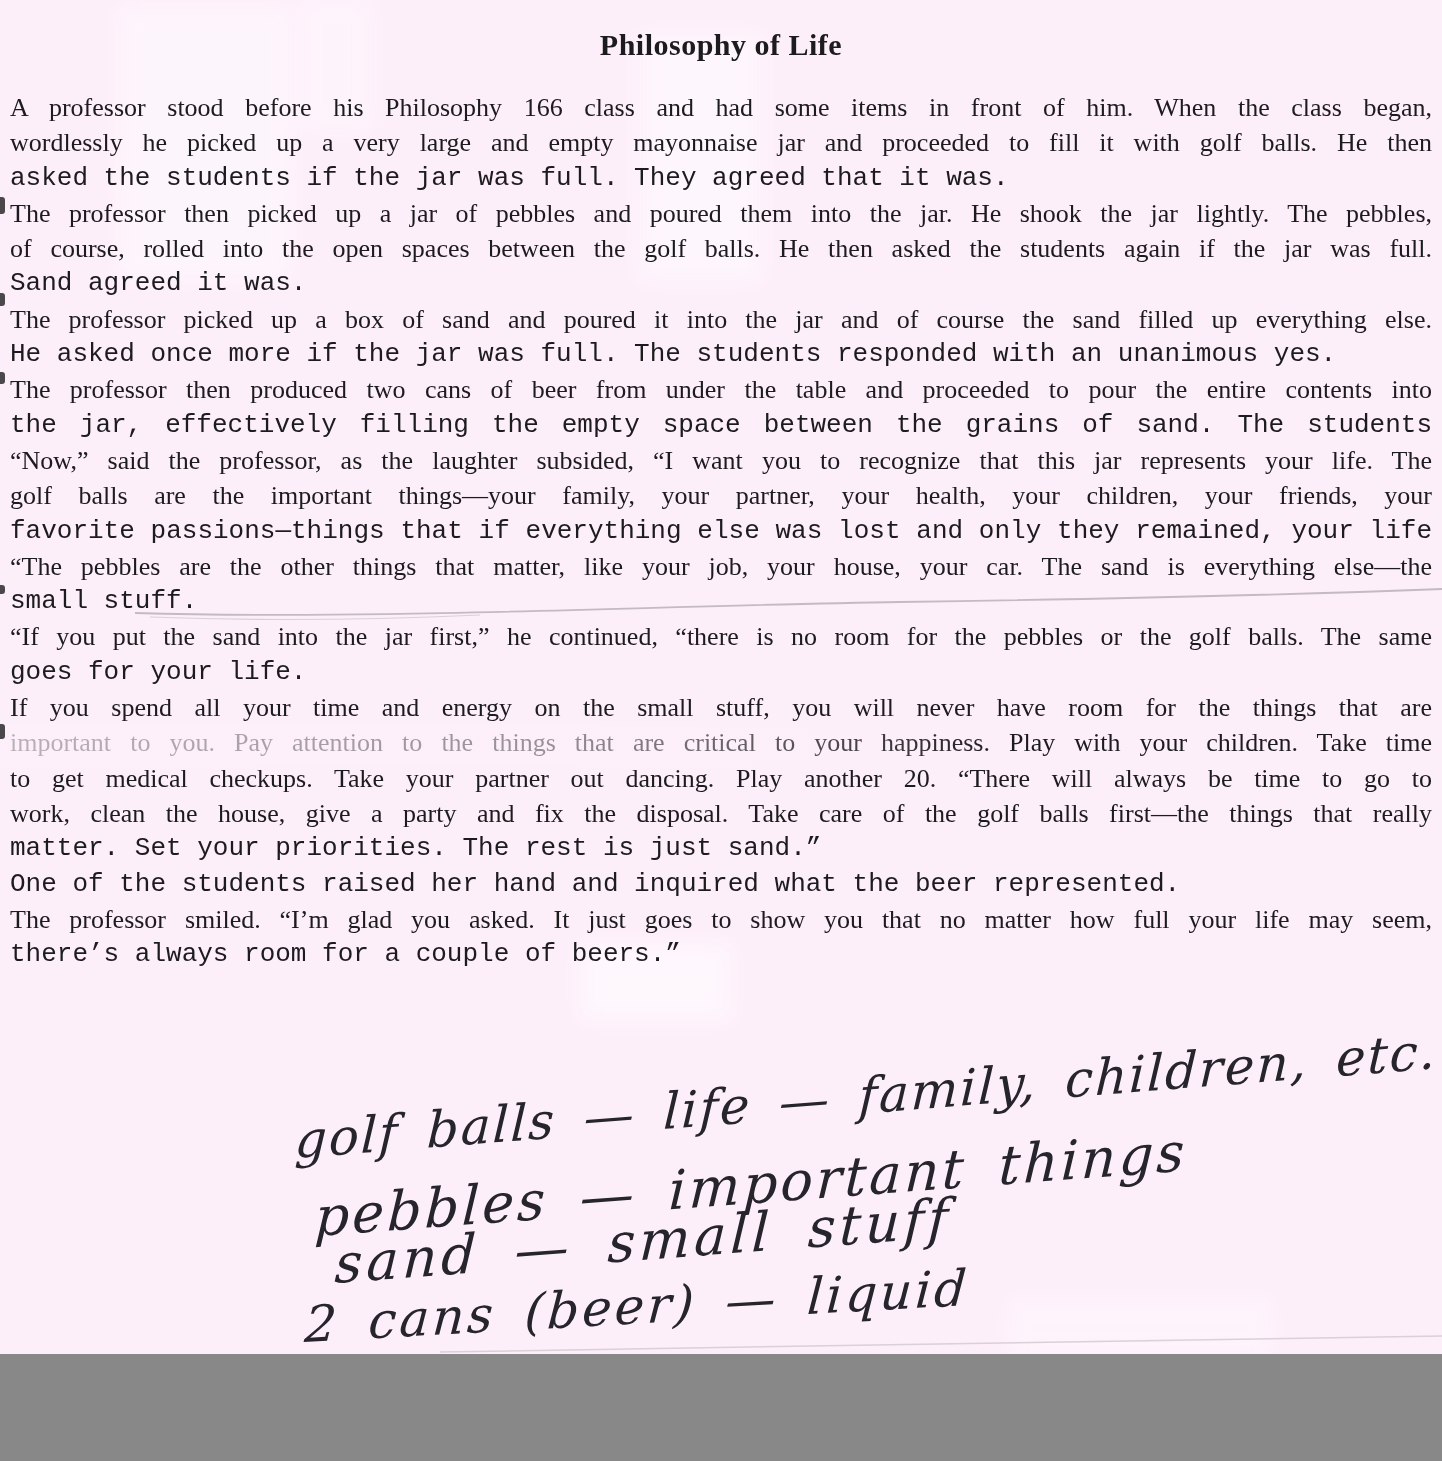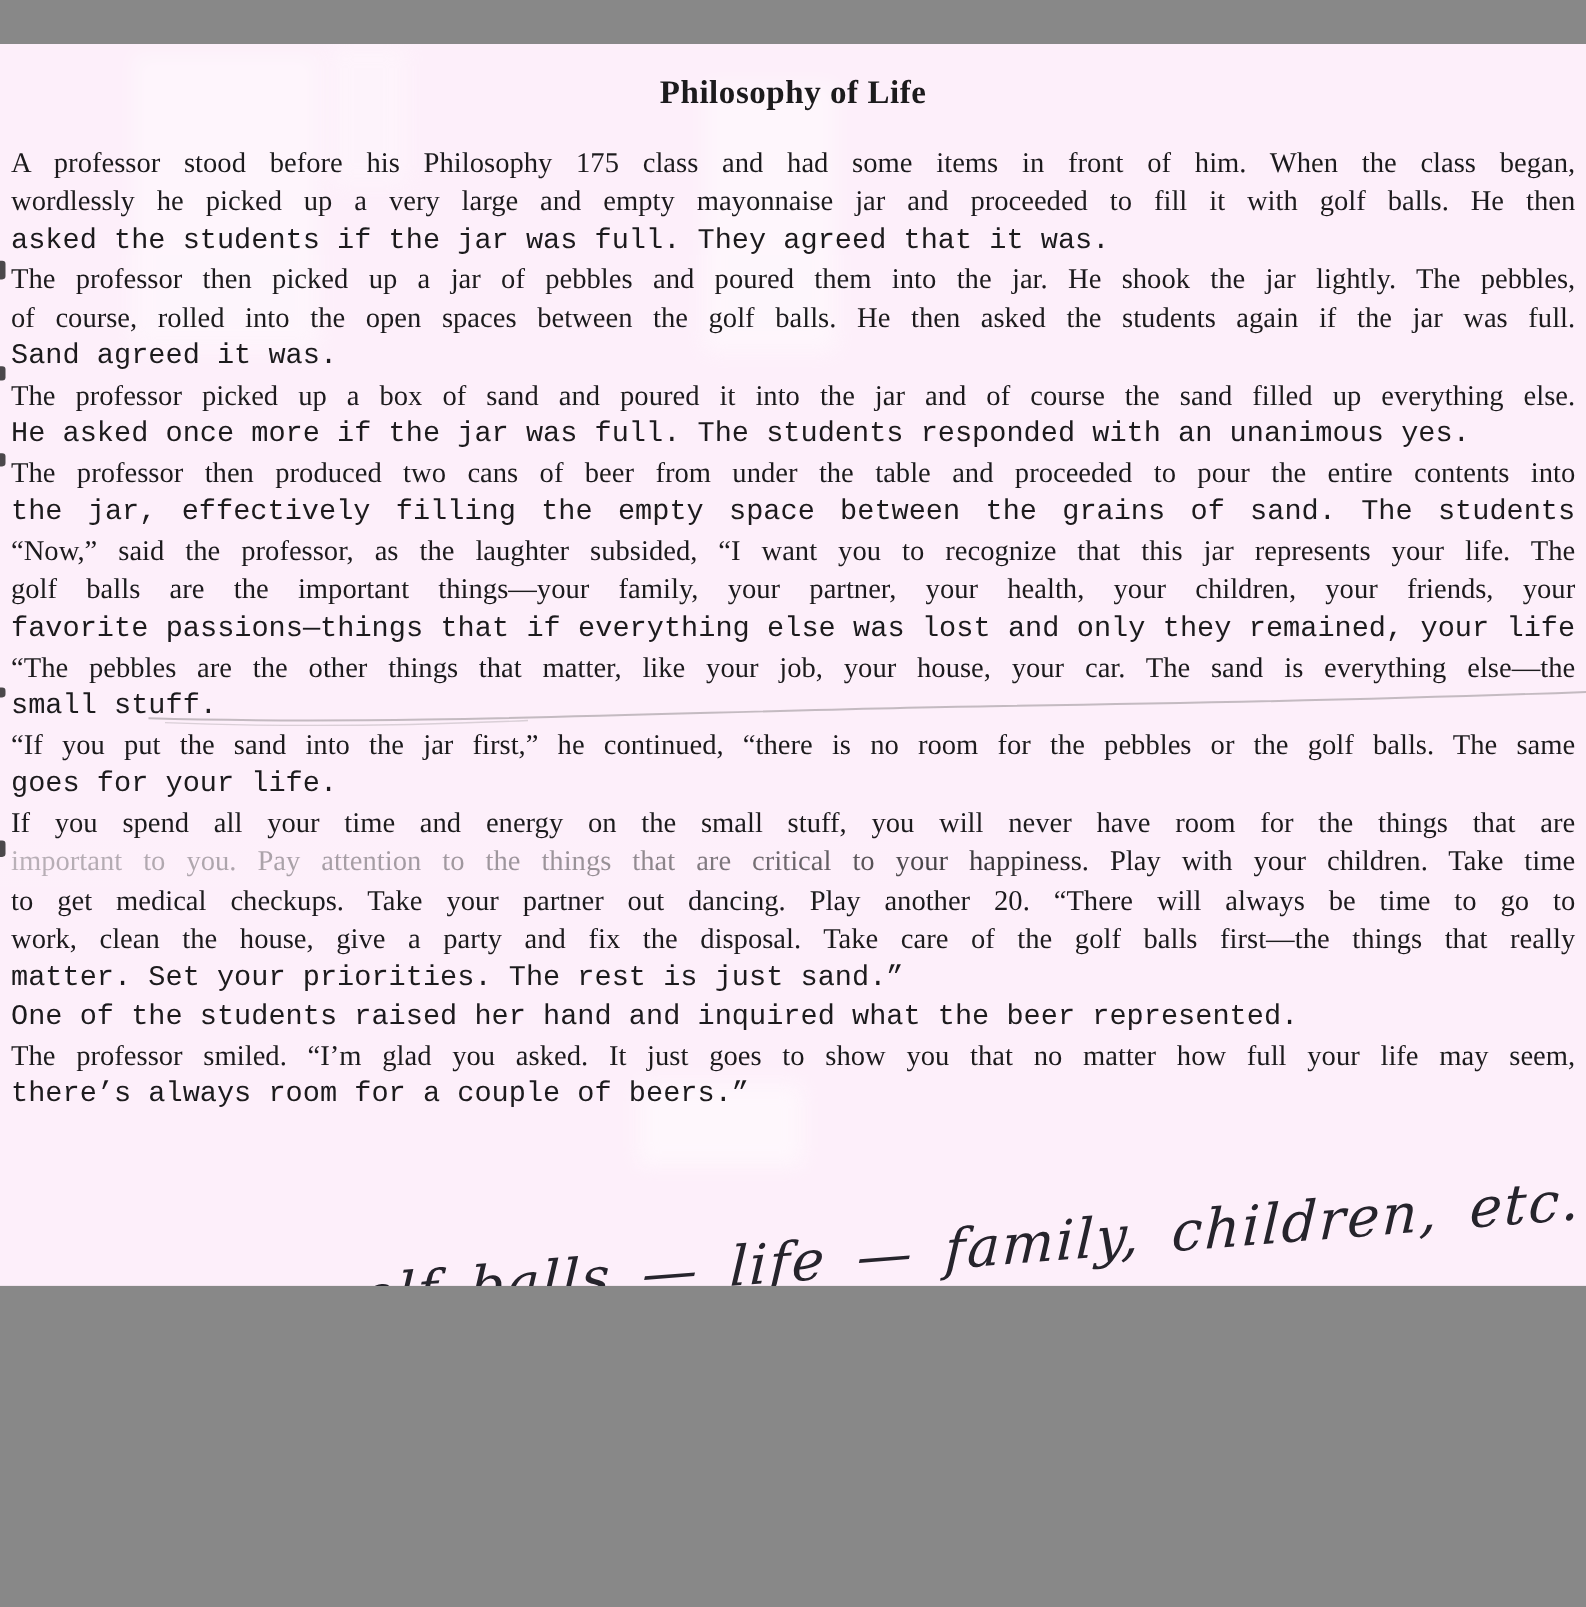--- a/index.html
+++ b/index.html
@@ -1,22 +1,21 @@
 <!DOCTYPE html>
 <html><head>
 <meta charset="utf-8">
 <style>
   html,body { margin:0; padding:0; background:#888; }
   .page {
     position:relative;
-    width:1442px; height:1129px;
+    width:1442px; height:1354px;
     background: var(--paper, #fdeffa);
     overflow:hidden;
     font-family:"Liberation Serif","DejaVu Serif",serif;
-    margin-top:40px;
   }
   
   .streak {
     position:absolute;
     background:#ffffff;
     filter:blur(9px);
   }
   
   .title {
     position:absolute; top:28px; left:0; width:100%;
@@ -77,21 +76,21 @@
 
   <div class="streak" style="left:120px; top:8px;  width:170px; height:270px; opacity:0.40;"></div>
   <div class="streak" style="left:640px; top:35px; width:120px; height:245px; opacity:0.45;"></div>
   <div class="streak" style="left:300px; top:0px;  width:70px;  height:130px; opacity:0.30;"></div>
   <div class="streak" style="left:580px; top:945px; width:150px; height:75px; opacity:0.50;"></div>
   <div class="streak" style="left:1010px; top:1300px; width:260px; height:55px; opacity:0.30;"></div>
 
   <h1 class="title">Philosophy of Life</h1>
 
   <div class="body-text">
-      <div class="line">A professor stood before his Philosophy 175 class and had some items in front of him. When the class began,</div>
+      <div class="line">A professor stood before his Philosophy 166 class and had some items in front of him. When the class began,</div>
       <div class="line">wordlessly he picked up a very large and empty mayonnaise jar and proceeded to fill it with golf balls. He then</div>
       <div class="line line-end">asked the students if the jar was full. They agreed that it was.</div>
       <div class="line">The professor then picked up a jar of pebbles and poured them into the jar. He shook the jar lightly. The pebbles,</div>
       <div class="line">of course, rolled into the open spaces between the golf balls. He then asked the students again if the jar was full.</div>
       <div class="line line-end">Sand agreed it was.</div>
       <div class="line">The professor picked up a box of sand and poured it into the jar and of course the sand filled up everything else.</div>
       <div class="line line-end">He asked once more if the jar was full. The students responded with an unanimous yes.</div>
       <div class="line">The professor then produced two cans of beer from under the table and proceeded to pour the entire contents into</div>
       <div class="line line-end">the jar, effectively filling the empty space between the grains of sand. The students laughed.</div>
       <div class="line">“Now,” said the professor, as the laughter subsided, “I want you to recognize that this jar represents your life. The</div>

